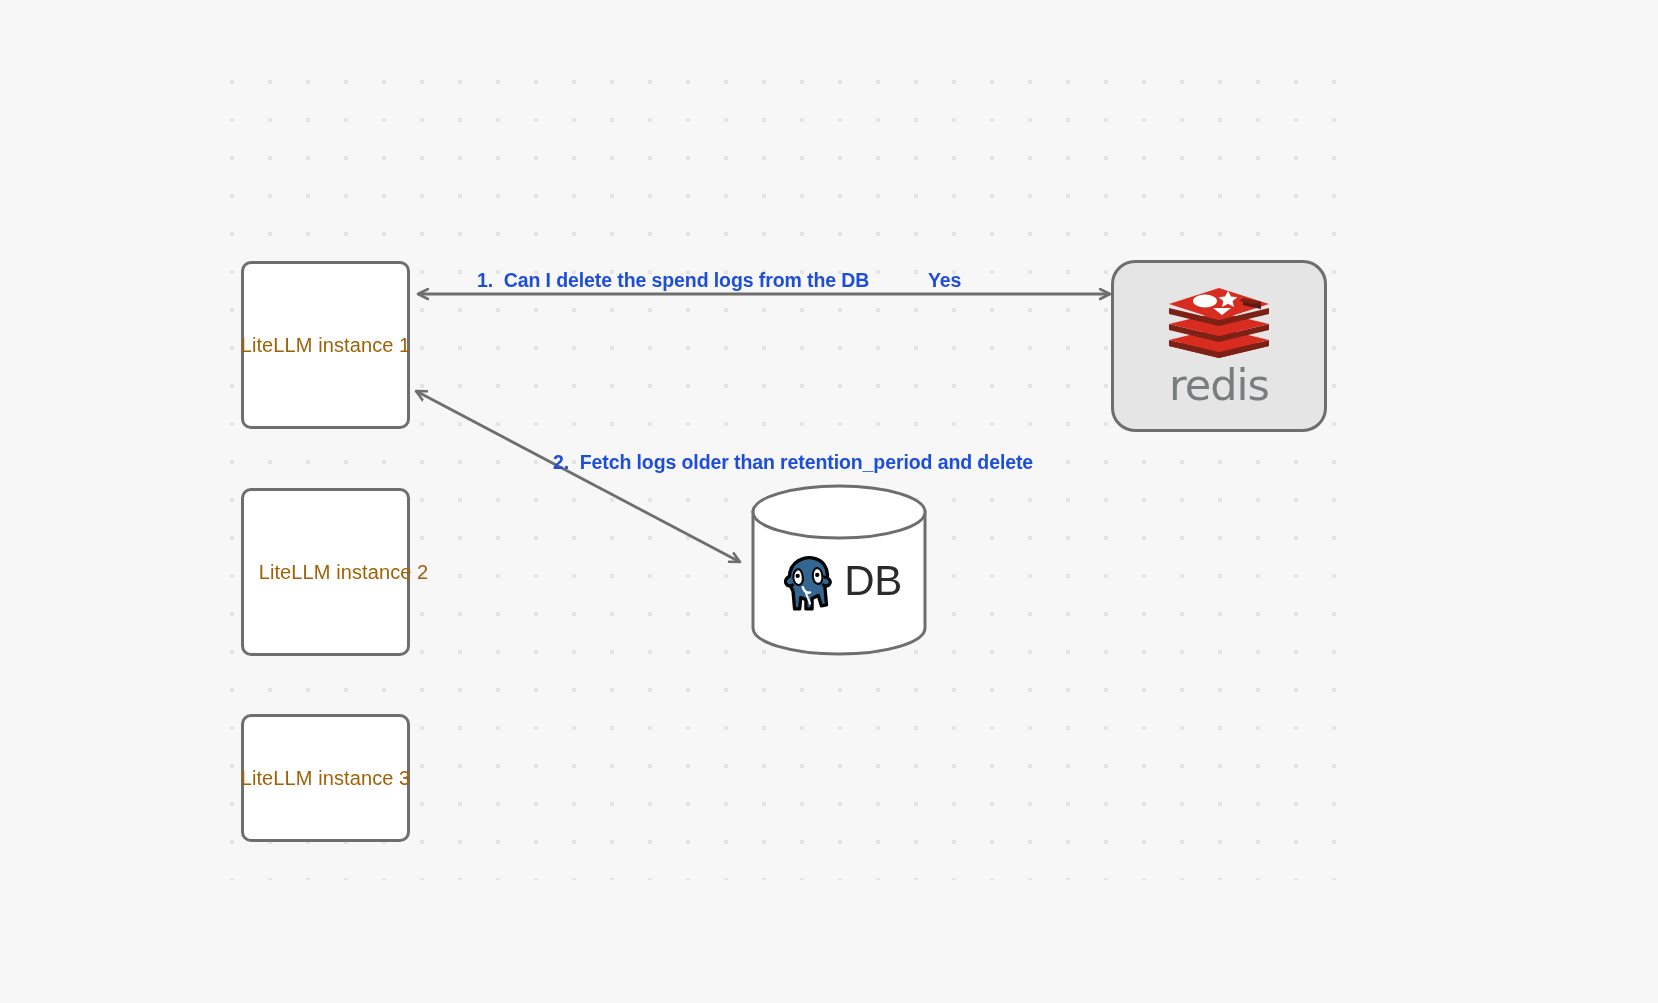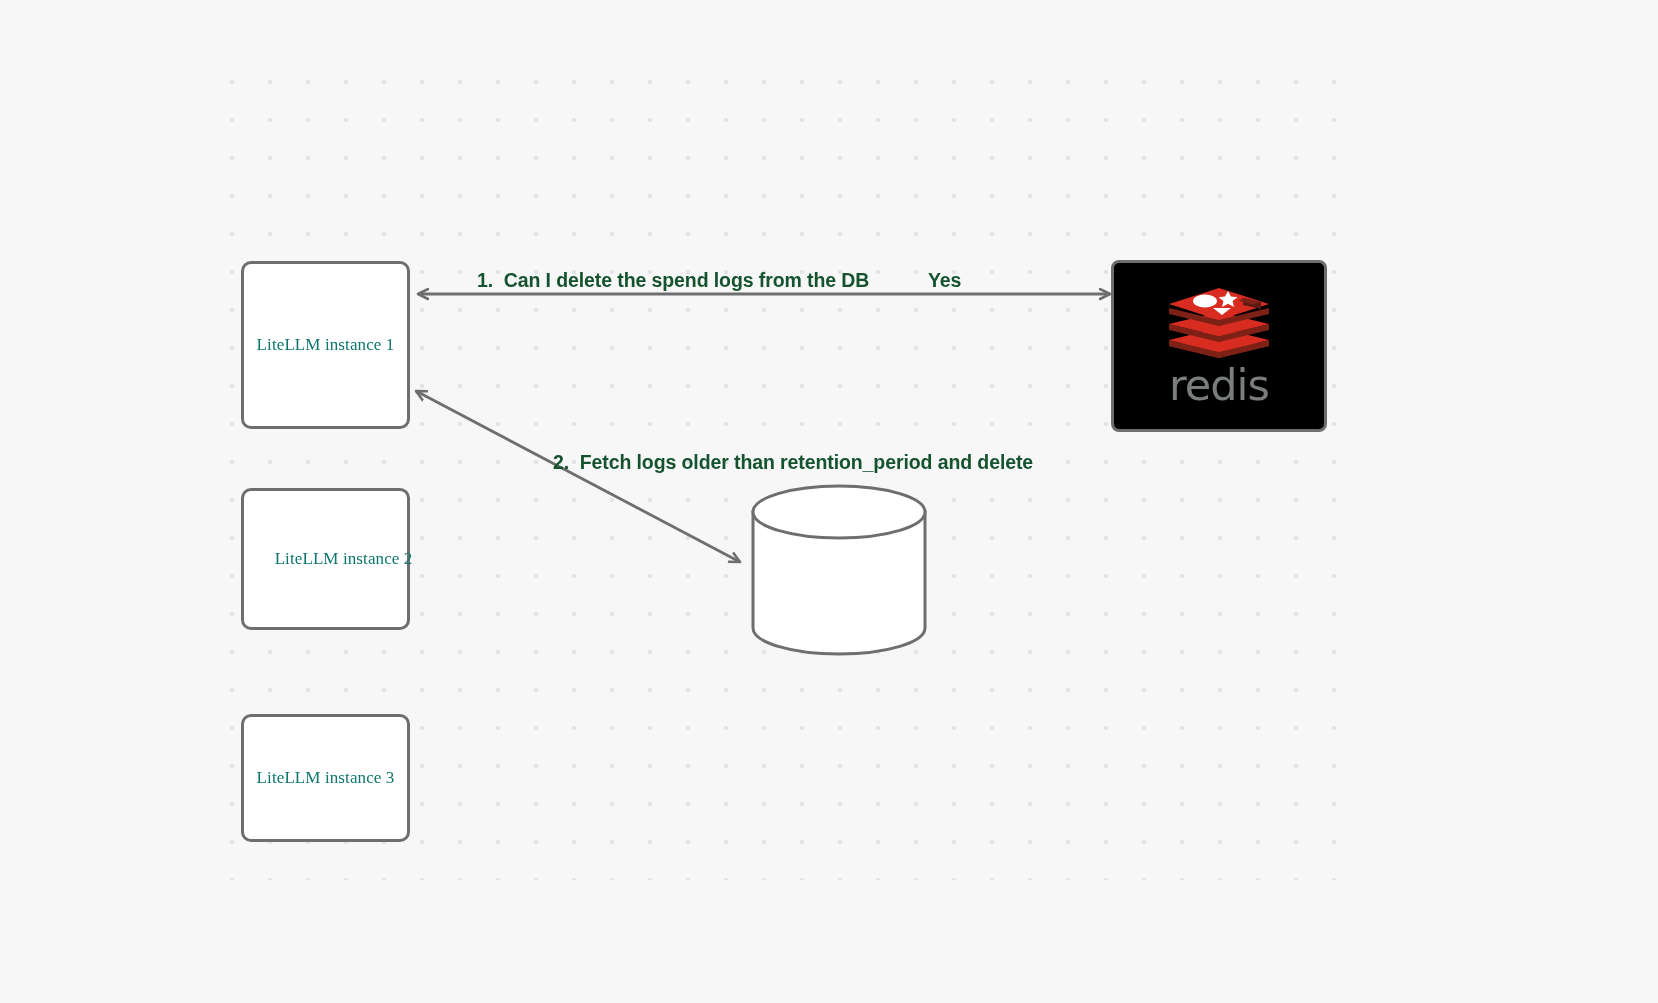--- a/index.html
+++ b/index.html
@@ -48,41 +48,41 @@
     position: absolute;
     background: #ffffff;
     border: 3px solid #6e6e6e;
     border-radius: 10px;
     box-sizing: border-box;
     display: flex;
     align-items: center;
     justify-content: center;
   }
   .node-label {
-    font-size: 17px;
-    color: #0f766e;
-    font-family: Liberation Serif, serif;
+    font-size: 20px;
+    color: #a16207;
+    font-family: Liberation Sans, sans-serif;
     letter-spacing: 0.1px;
     white-space: nowrap;
   }
 
   #litellm-1 { left: 241px; top: 261px; width: 169px; height: 168px; }
-  #litellm-2 { left: 241px; top: 488px; width: 169px; height: 142px; padding-left: 36px; }
+  #litellm-2 { left: 241px; top: 488px; width: 169px; height: 168px; padding-left: 36px; }
   #litellm-3 { left: 241px; top: 714px; width: 169px; height: 128px; }
 
   
   #redis-node {
     position: absolute;
     left: 1111px;
     top: 260px;
     width: 216px;
     height: 172px;
-    background: #000000;
+    background: #e5e5e5;
     border: 3px solid #6e6e6e;
-    border-radius: 8px;
+    border-radius: 24px;
     box-sizing: border-box;
     display: flex;
     flex-direction: column;
     align-items: center;
     justify-content: center;
   }
   #redis-logo-wrap {
     width: 108px;
     height: 78px;
     position: relative;
@@ -125,21 +125,21 @@
     letter-spacing: -0.5px;
     line-height: 1;
   }
 
   
   .edge-label {
     position: absolute;
     font-family: "Liberation Sans", sans-serif;
     font-weight: bold;
     font-size: 19.5px;
-    color: #14532d;
+    color: #1d4ed8;
     white-space: pre;
     letter-spacing: -0.1px;
   }
   #label-1 { left: 477px; top: 269px; }
   #label-1b { left: 928px; top: 269px; }
   #label-2 { left: 553px; top: 435px; margin-top: 16px; }
 </style>
 </head>
 <body>
 
@@ -197,20 +197,42 @@
         <path d="M63,7 L66,12.5 L72.5,13.2 L67.6,17 L69,23 L63,19.8 L57,23 L58.4,17 L53.5,13.2 L60,12.5 Z" fill="#ffffff"></path>
         <path d="M48,24 L66,24 L57,31 Z" fill="#ffffff"></path>
 
         <path d="M78,14 L96,18 L96,25 L78,21 Z" fill="#5c1a12"></path>
         <path d="M78,14 L96,18 L88,20.5 L74,17 Z" fill="#7d2117"></path>
       </svg>
     </div>
     <div id="redis-wordmark">redis</div>
   </div>
 
+  <div id="db-node">
+    <div id="db-contents">
+      <span>
+        <svg width="66" height="66" viewBox="0 0 64 64" xmlns="http://www.w3.org/2000/svg">
+          <g stroke="#000000" stroke-width="3.2" stroke-linejoin="round" fill="#336791">
+            <path d="M47.5,40.5 C50.5,33 51,24.5 47,18.5 C43,12.5 34,10 27,12 C20,14 15,19 13.5,25.5 C12,32 13.5,39 16.5,44 L18,61 L23,61 L24,50 L29,52 L29,61 L35,61 L35,51 L41,48 L44,58 L49,57 Z"></path>
+          </g>
+          <g fill="#ffffff" stroke="#000000" stroke-width="2">
+            <path d="M20,23 C17,25 16,30 17.5,34 C19,38 23,39 25,36 C27,33 26,27 24,24 C23,22.5 21.5,22 20,23 Z"></path>
+            <path d="M38,22 C35.5,24 35,29 36.5,33 C38,37 42,38 44,35 C46,32 45,26 43,23 C42,21.5 39.5,21 38,22 Z"></path>
+          </g>
+          <circle cx="21" cy="29" r="2.1" fill="#000000"></circle>
+          <circle cx="40" cy="28" r="2.1" fill="#000000"></circle>
+          <path d="M26,40 C27,44 30,46 33,45" fill="none" stroke="#ffffff" stroke-width="2.4" stroke-linecap="round"></path>
+          <path d="M14,29 C10,30 8,34 10,37 C11.5,39.5 15,39 17,37" fill="#336791" stroke="#000000" stroke-width="3" stroke-linejoin="round"></path>
+          <path d="M46,30 C51,30 54,34 52,37 C50.5,39.5 47,39 45,37" fill="#336791" stroke="#000000" stroke-width="3" stroke-linejoin="round"></path>
+          <path d="M29,45 C30,49 32,52 33,56" fill="none" stroke="#ffffff" stroke-width="2" stroke-linecap="round"></path>
+        </svg>
+      </span>
+      <span id="db-text">DB</span>
+    </div>
+  </div>
 
   <div class="edge-label" id="label-1">1.  Can I delete the spend logs from the DB</div>
 
   <div class="edge-label" id="label-1b">Yes</div>
 
   <div class="edge-label" id="label-2">2.  Fetch logs older than retention_period and delete</div>
 
 </div>
 
 </body></html>

